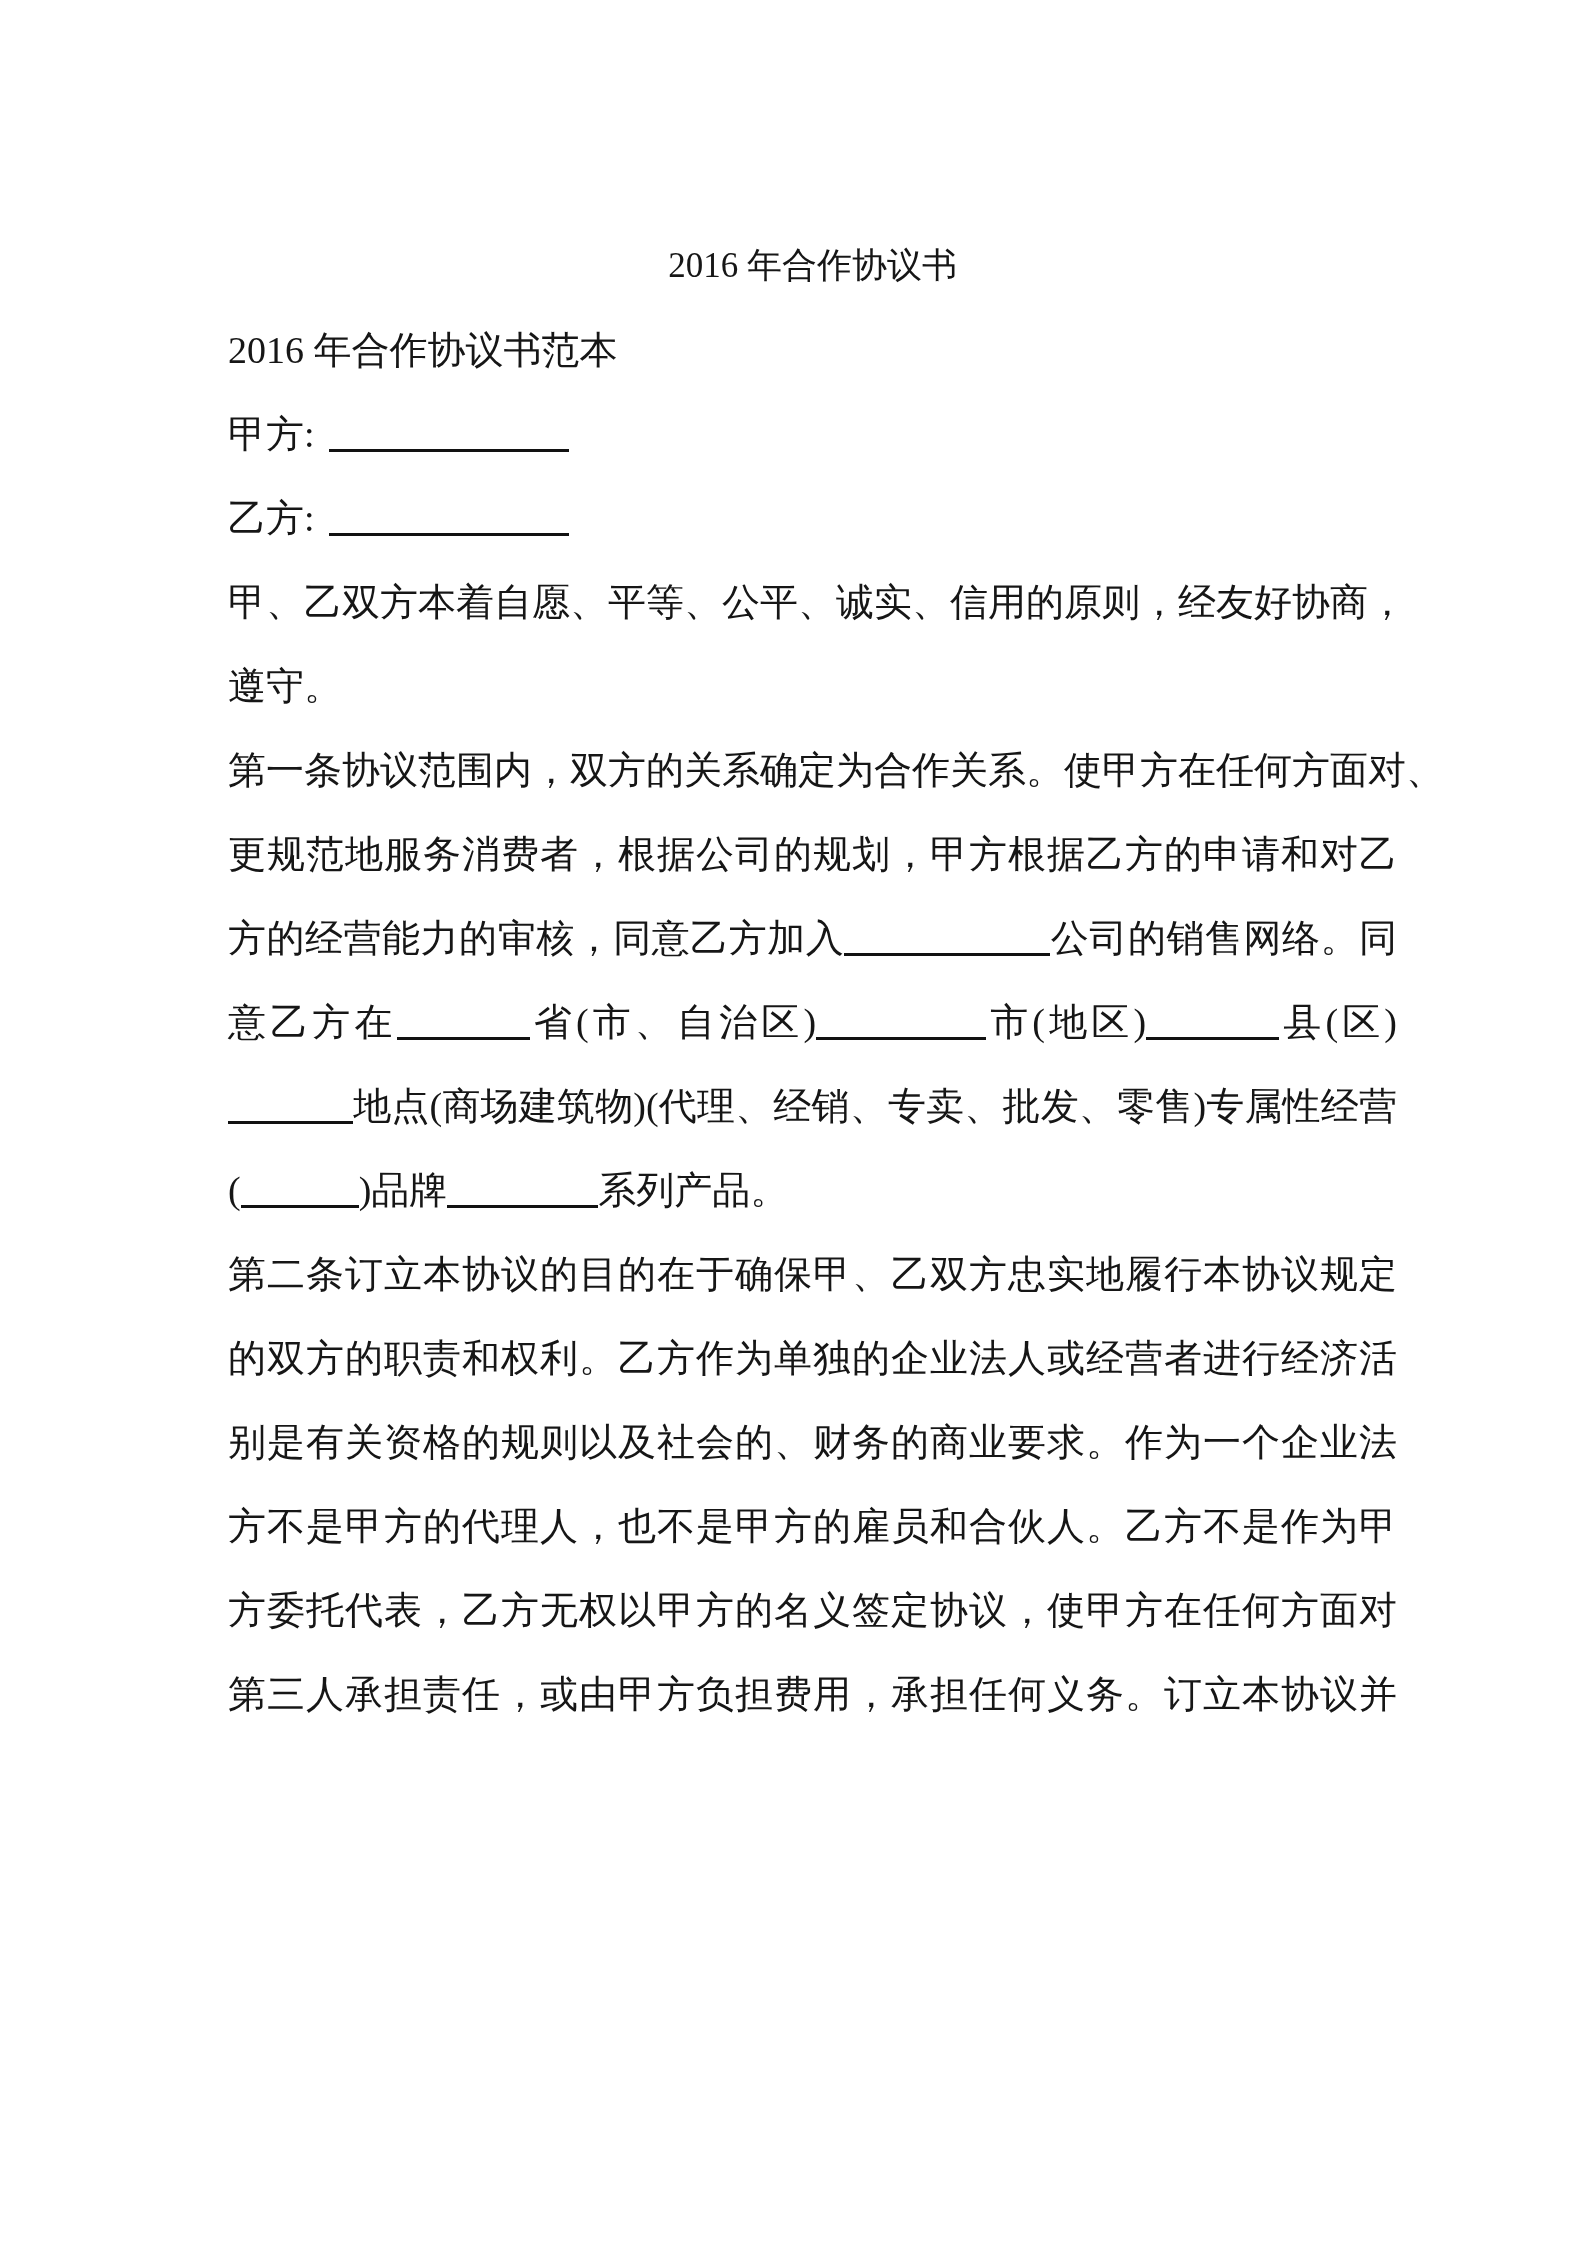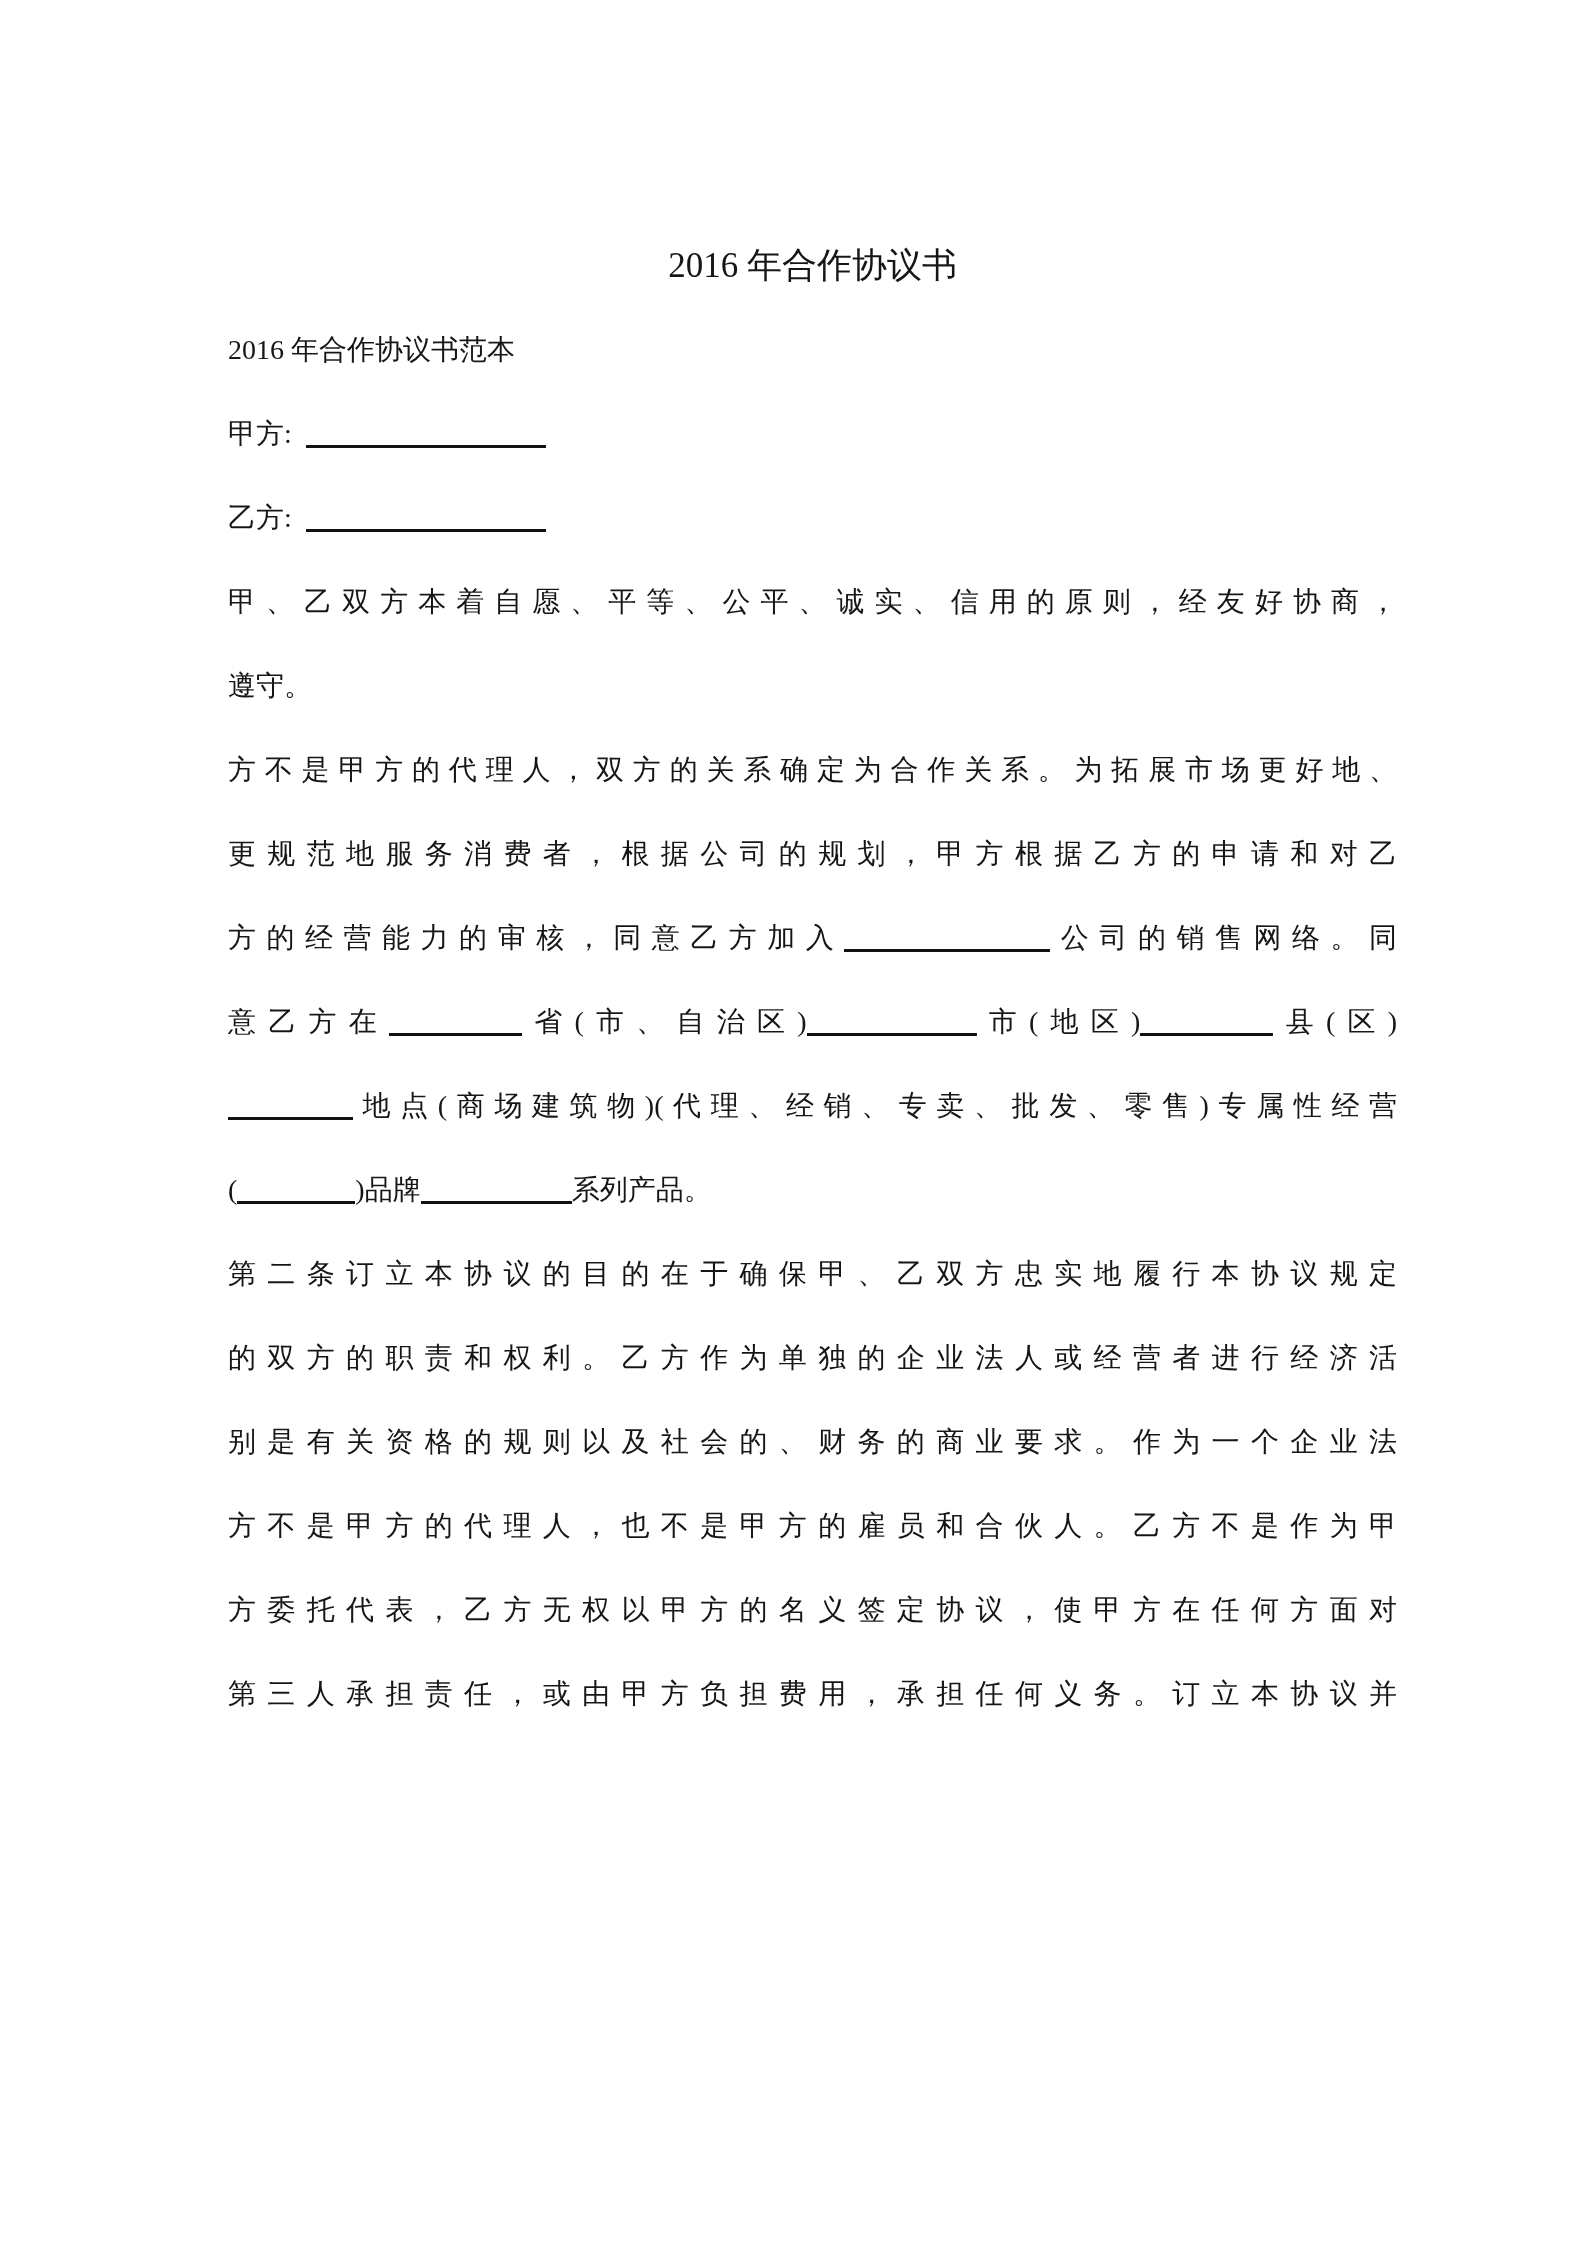--- a/index.html
+++ b/index.html
@@ -11,21 +11,21 @@
     height: 2244px;
     background: #ffffff;
     font-family: "Liberation Serif", "DejaVu Serif", serif;
     color: #161616;
     overflow: hidden;
   }
   .doc {
     padding: 224px 189px 0 228px; 
   }
   .line {
-    font-size: 28px;
+    font-size: 38px;
     line-height: 84px;
     height: 84px;
     white-space: nowrap;
   }
   .line.center {
     text-align: center;
   }
   .line.title {
     font-size: 35px;
   }
@@ -45,21 +45,21 @@
 <body>
 
 <div class="doc">
   <div>
       <div class="line center title"><span>2016 年合作协议书</span></div>
       <div class="line left"><span>2016 年合作协议书范本</span></div>
       <div class="line left"><span>甲方:</span><span class="blank" style="width: 240px; margin-left: 14px;"></span></div>
       <div class="line left"><span>乙方:</span><span class="blank" style="width: 240px; margin-left: 14px;"></span></div>
       <div class="line just"><span>甲、乙双方本着自愿、平等、公平、诚实、信用的原则，经友好协商，</span></div>
       <div class="line left"><span>遵守。</span></div>
-      <div class="line just"><span>方不是甲方的代理人，双方的关系确定为合作关系。为拓展市场更好地、</span></div>
+      <div class="line just"><span>第一条协议范围内，双方的关系确定为合作关系。使甲方在任何方面对、</span></div>
       <div class="line just"><span>更规范地服务消费者，根据公司的规划，甲方根据乙方的申请和对乙</span></div>
       <div class="line just"><span>方的经营能力的审核，同意乙方加入</span><span class="blank" style="width: 206px;"></span><span>公司的销售网络。同</span></div>
       <div class="line just"><span>意乙方在</span><span class="blank" style="width: 133px;"></span><span>省(市、自治区)</span><span class="blank" style="width: 170px;"></span><span>市(地区)</span><span class="blank" style="width: 133px;"></span><span>县(区)</span></div>
       <div class="line just"><span class="blank" style="width: 125px;"></span><span>地点(商场建筑物)(代理、经销、专卖、批发、零售)专属性经营</span></div>
       <div class="line left"><span>(</span><span class="blank" style="width: 118px;"></span><span>)品牌</span><span class="blank" style="width: 151px;"></span><span>系列产品。</span></div>
       <div class="line just"><span>第二条订立本协议的目的在于确保甲、乙双方忠实地履行本协议规定</span></div>
       <div class="line just"><span>的双方的职责和权利。乙方作为单独的企业法人或经营者进行经济活</span></div>
       <div class="line just"><span>别是有关资格的规则以及社会的、财务的商业要求。作为一个企业法</span></div>
       <div class="line just"><span>方不是甲方的代理人，也不是甲方的雇员和合伙人。乙方不是作为甲</span></div>
       <div class="line just"><span>方委托代表，乙方无权以甲方的名义签定协议，使甲方在任何方面对</span></div>

